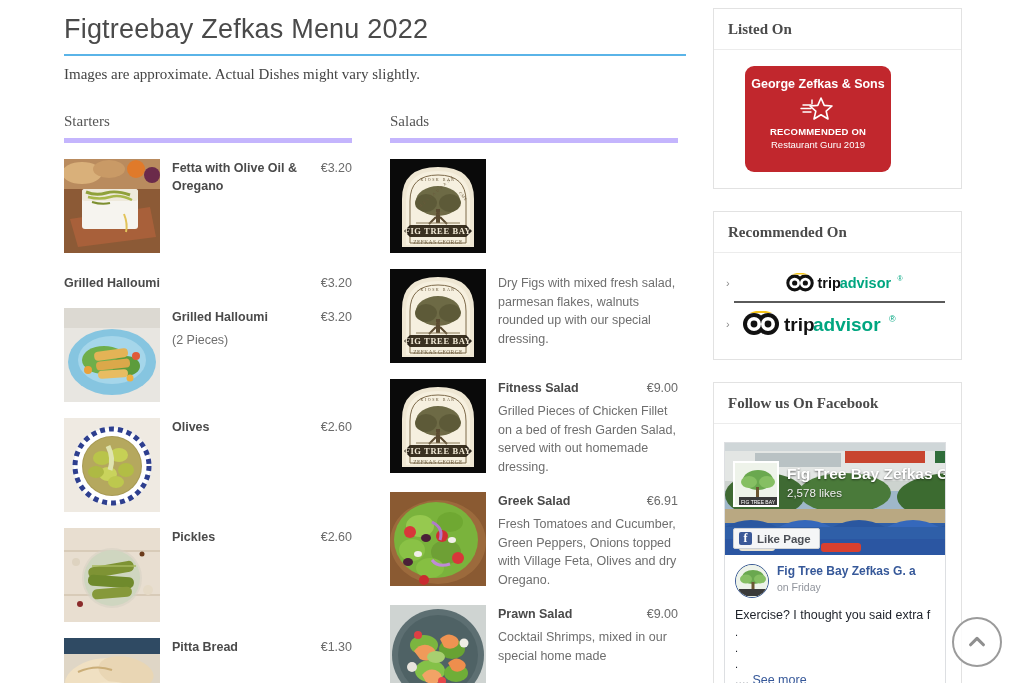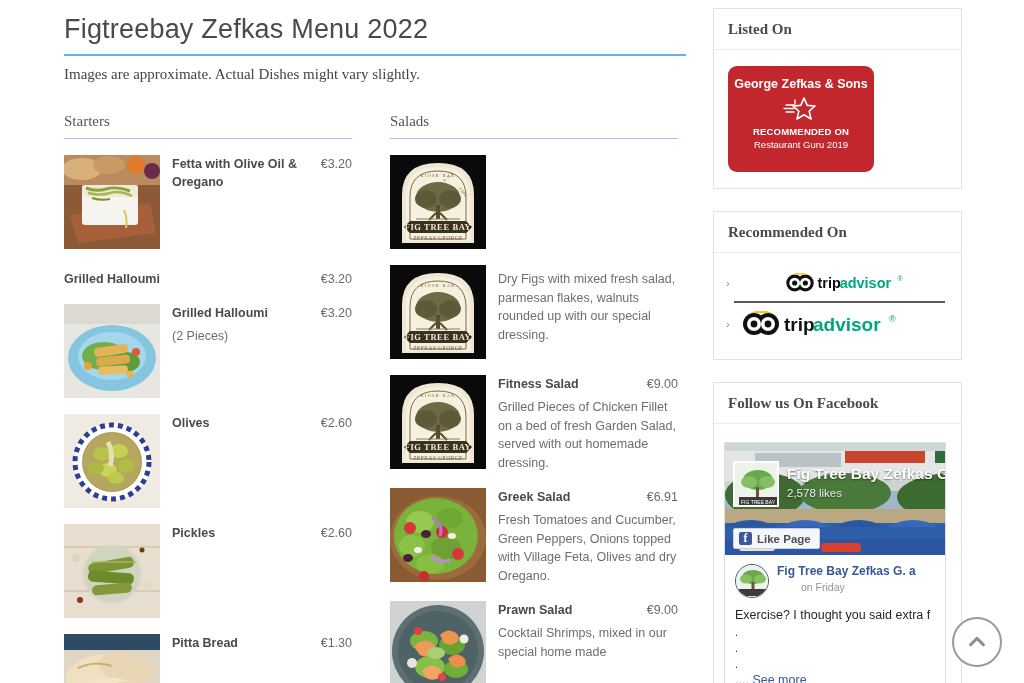--- a/index.html
+++ b/index.html
@@ -29,21 +29,21 @@
   .intro {
     font-family: "Liberation Serif", serif;
     font-size: 15px; color: #444; margin-top: 6px; line-height: 20px;
   }
   .columns { display: flex; margin-top: 29px; }
   .col { width: 288px; }
   .col + .col { margin-left: 38px; }
   .col-head {
     font-family: "Liberation Serif", serif;
     font-size: 15px; color: #555; font-weight: 400;
-    padding-bottom: 8px; border-bottom: 1px solid #c4b5fd;
+    padding-bottom: 8px; border-bottom: 5px solid #c4b5fd;
   }
 
   .item { display: flex; margin-top: 16px; }
   .item.no-img { margin-top: 21px; }
   .thumb {
     width: 96px; height: 94px; flex: 0 0 96px; margin-right: 12px;
     background: #d9d9d9; overflow: hidden; position: relative;
   }
   .thumb svg { display: block; width: 96px; height: 94px; }
   .item-body { flex: 1 1 auto; min-width: 0; }
@@ -69,21 +69,21 @@
   .widget-title {
     font-family: "Liberation Serif", serif;
     font-size: 15px; color: #4a4a4a; padding: 12px 14px 11px 14px;
     border-bottom: 1px solid #ececec; font-weight: 700;
   }
   .widget-body { padding: 16px 14px; }
 
   
   .guru-badge {
     width: 146px; height: 106px; background: #c1272d; border-radius: 9px;
-    color: #fff; text-align: center; padding-top: 11px;
+    margin-left: 17px; color: #fff; text-align: center; padding-top: 11px;
   }
   .guru-name { font-size: 12.5px; font-weight: bold; line-height: 14px; }
   .guru-star { margin: 4px auto 3px auto; width: 40px; height: 28px; }
   .guru-rec { font-size: 9.5px; font-weight: bold; letter-spacing: .2px; }
   .guru-sub { font-size: 9.5px; margin-top: 2px; }
 
   
   .ta-row { display: flex; align-items: center; padding: 6px 0 6px 2px; }
   .ta-bullet {
     color: #8a8a8a; font-size: 11px; flex: 0 0 12px; line-height: 1;
@@ -129,21 +129,21 @@
   .fb-post-head { display: flex; align-items: flex-start; }
   .fb-avatar {
     width: 34px; height: 34px; border-radius: 50%; overflow: hidden;
     flex: 0 0 34px; margin-right: 8px; border: 1px solid #3b5998;
     background: #cfe3c8;
   }
   .fb-post-author {
     font-size: 12px; font-weight: bold; color: #365899;
     white-space: nowrap; line-height: 15px;
   }
-  .fb-post-time { font-size: 10.5px; color: #90949c; margin-top: 2px; margin-left: 24px; }
+  .fb-post-time { font-size: 10.5px; color: #90949c; margin-top: 2px; }
   .fb-post-text {
     font-size: 12.5px; color: #1d2129; margin-top: 9px;
     white-space: nowrap; line-height: 17px;
   }
   .fb-dot { font-size: 11px; color: #1d2129; line-height: 16px; }
   .fb-seemore { font-size: 12.5px; color: #365899; margin-top: 1px; }
   .fb-dots-inline { color: #90949c; }
 
   
   .scroll-top {

